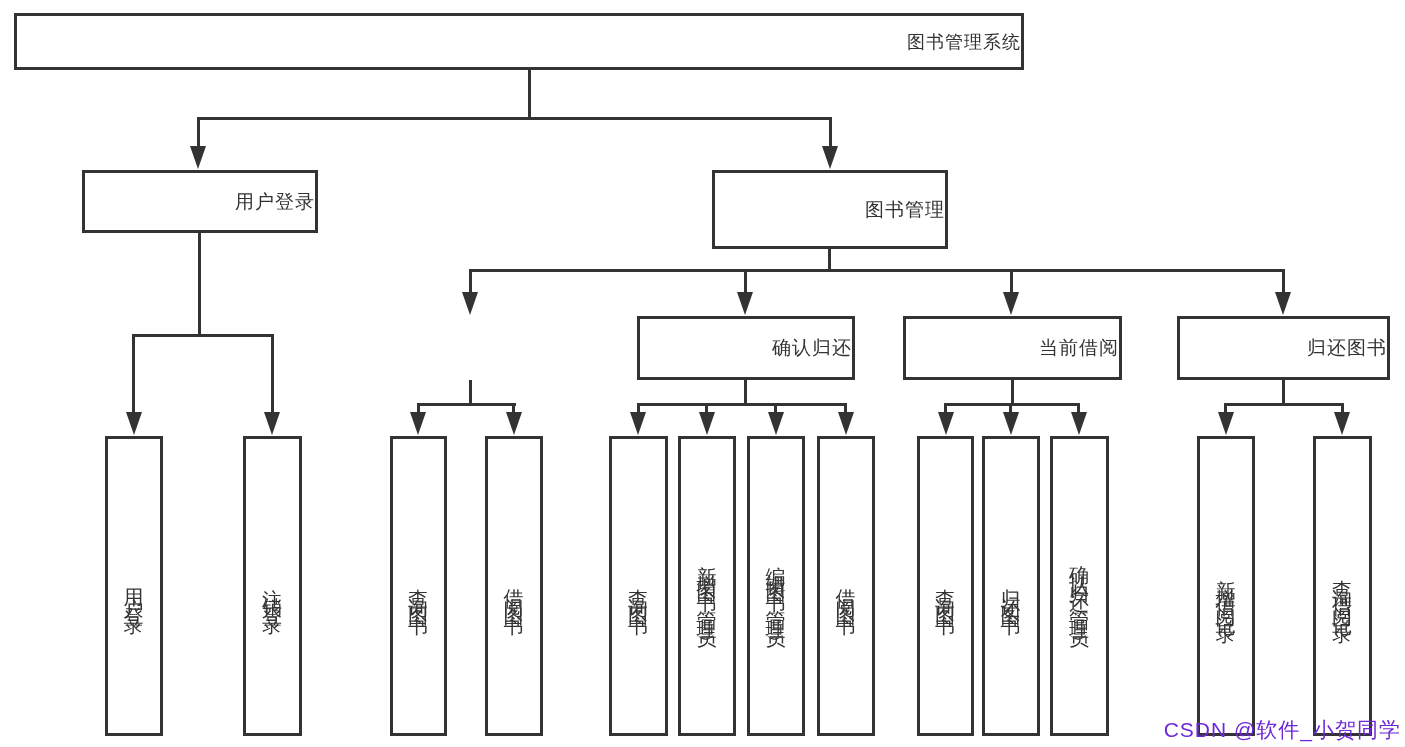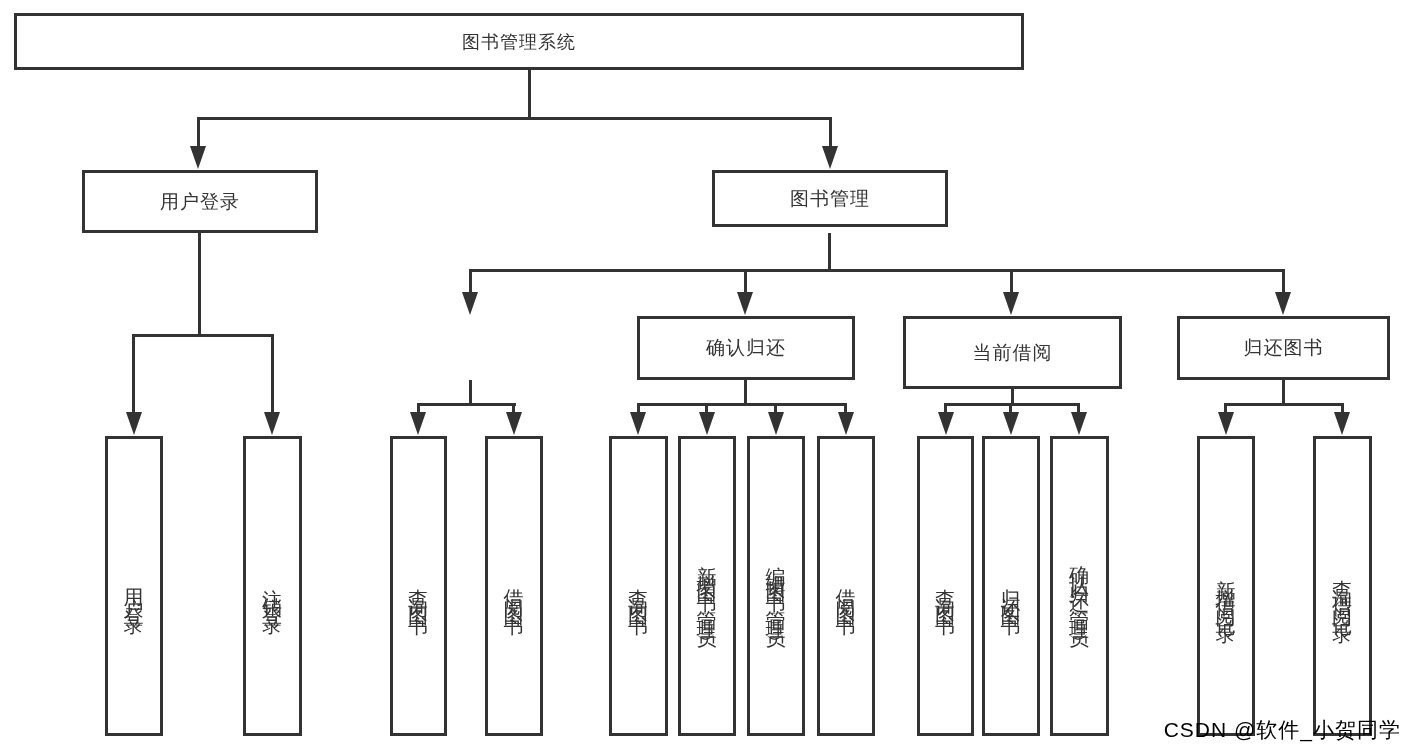--- a/index.html
+++ b/index.html
@@ -14,21 +14,21 @@
     overflow: hidden;
   }
 
   
   .hbox {
     position: absolute;
     border: 3px solid #333333;
     background: #ffffff;
     display: flex;
     align-items: center;
-    justify-content: center;
+    justify-content: flex-end;
     font-size: 19px;
     letter-spacing: 1px;
     z-index: 2;
   }
 
   
   .vbox {
     position: absolute;
     border: 3px solid #333333;
     background: #ffffff;
@@ -59,21 +59,21 @@
     border-right: 8px solid transparent;
     border-top: 23px solid #333333;
     z-index: 1;
   }
 
   .watermark {
     position: absolute;
     right: 4px;
     bottom: 3px;
     font-size: 21px;
-    color: #000000;
+    color: #6d28d9;
     letter-spacing: 1px;
     z-index: 3;
   }
 </style>
 </head>
 <body>
 
 <div class="canvas">
 
   <div class="hbox" style="left:14px; top:13px; width:1010px; height:57px; font-size:18px;">
@@ -83,21 +83,21 @@
   <div class="vline" style="left:528px; top:70px; height:48px;"></div>
   <div class="hline" style="left:197px; top:117px; width:635px;"></div>
   <div class="vline" style="left:197px; top:117px; height:31px;"></div>
   <div class="arrow" style="left:190px; top:146px;"></div>
   <div class="vline" style="left:829px; top:117px; height:31px;"></div>
   <div class="arrow" style="left:822px; top:146px;"></div>
 
   <div class="hbox" style="left:82px; top:170px; width:236px; height:63px;">
     <span>用户登录</span>
   </div>
-  <div class="hbox" style="left:712px; top:170px; width:236px; height:57px;">
+  <div class="hbox" style="left:712px; top:170px; width:236px; height:79px;">
     <span>图书管理</span>
   </div>
 
   <div class="vline" style="left:198px; top:233px; height:103px;"></div>
   <div class="hline" style="left:132px; top:334px; width:142px;"></div>
   <div class="vline" style="left:132px; top:334px; height:78px;"></div>
   <div class="arrow" style="left:126px; top:412px;"></div>
   <div class="vline" style="left:271px; top:334px; height:78px;"></div>
   <div class="arrow" style="left:264px; top:412px;"></div>
 
@@ -108,21 +108,21 @@
   <div class="vline" style="left:744px; top:269px; height:25px;"></div>
   <div class="arrow" style="left:737px; top:292px;"></div>
   <div class="vline" style="left:1010px; top:269px; height:25px;"></div>
   <div class="arrow" style="left:1003px; top:292px;"></div>
   <div class="vline" style="left:1282px; top:269px; height:25px;"></div>
   <div class="arrow" style="left:1275px; top:292px;"></div>
 
   <div class="hbox" style="left:637px; top:316px; width:218px; height:64px;">
     <span>确认归还</span>
   </div>
-  <div class="hbox" style="left:903px; top:316px; width:219px; height:73px;">
+  <div class="hbox" style="left:903px; top:316px; width:219px; height:64px;">
     <span>当前借阅</span>
   </div>
   <div class="hbox" style="left:1177px; top:316px; width:213px; height:64px;">
     <span>归还图书</span>
   </div>
 
   <div class="vline" style="left:469px; top:380px; height:25px;"></div>
   <div class="hline" style="left:417px; top:403px; width:99px;"></div>
   <div class="vline" style="left:417px; top:403px; height:11px;"></div>
   <div class="arrow" style="left:410px; top:412px;"></div>

